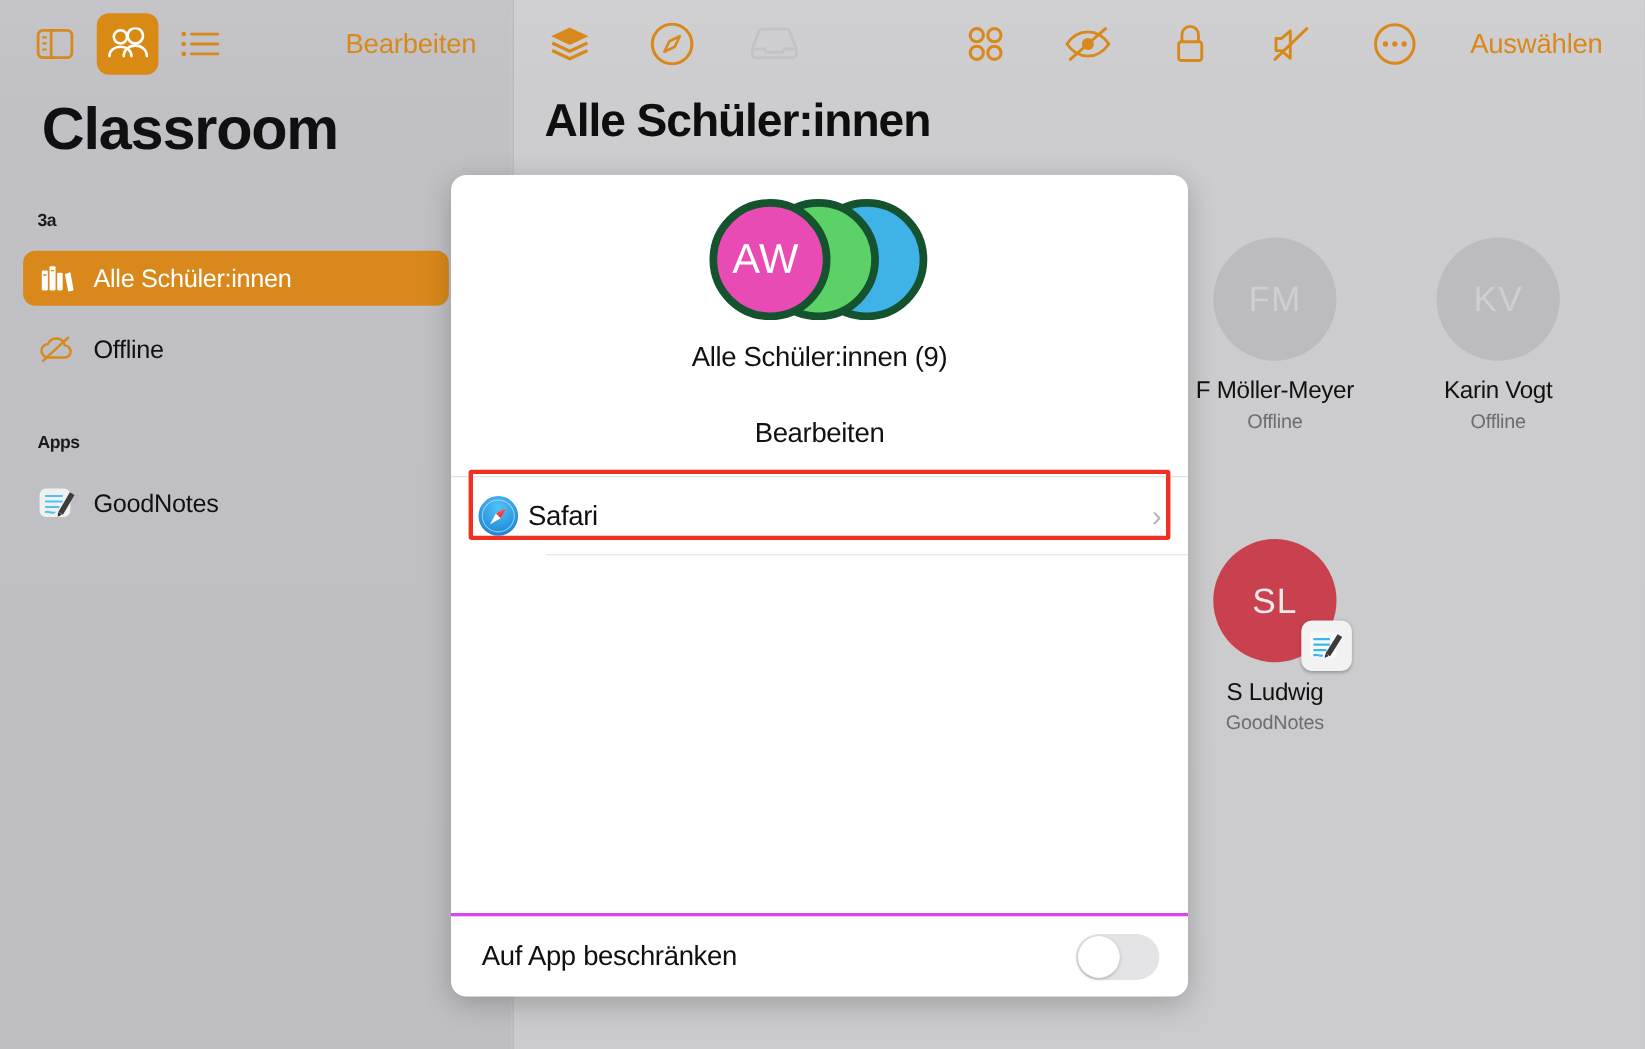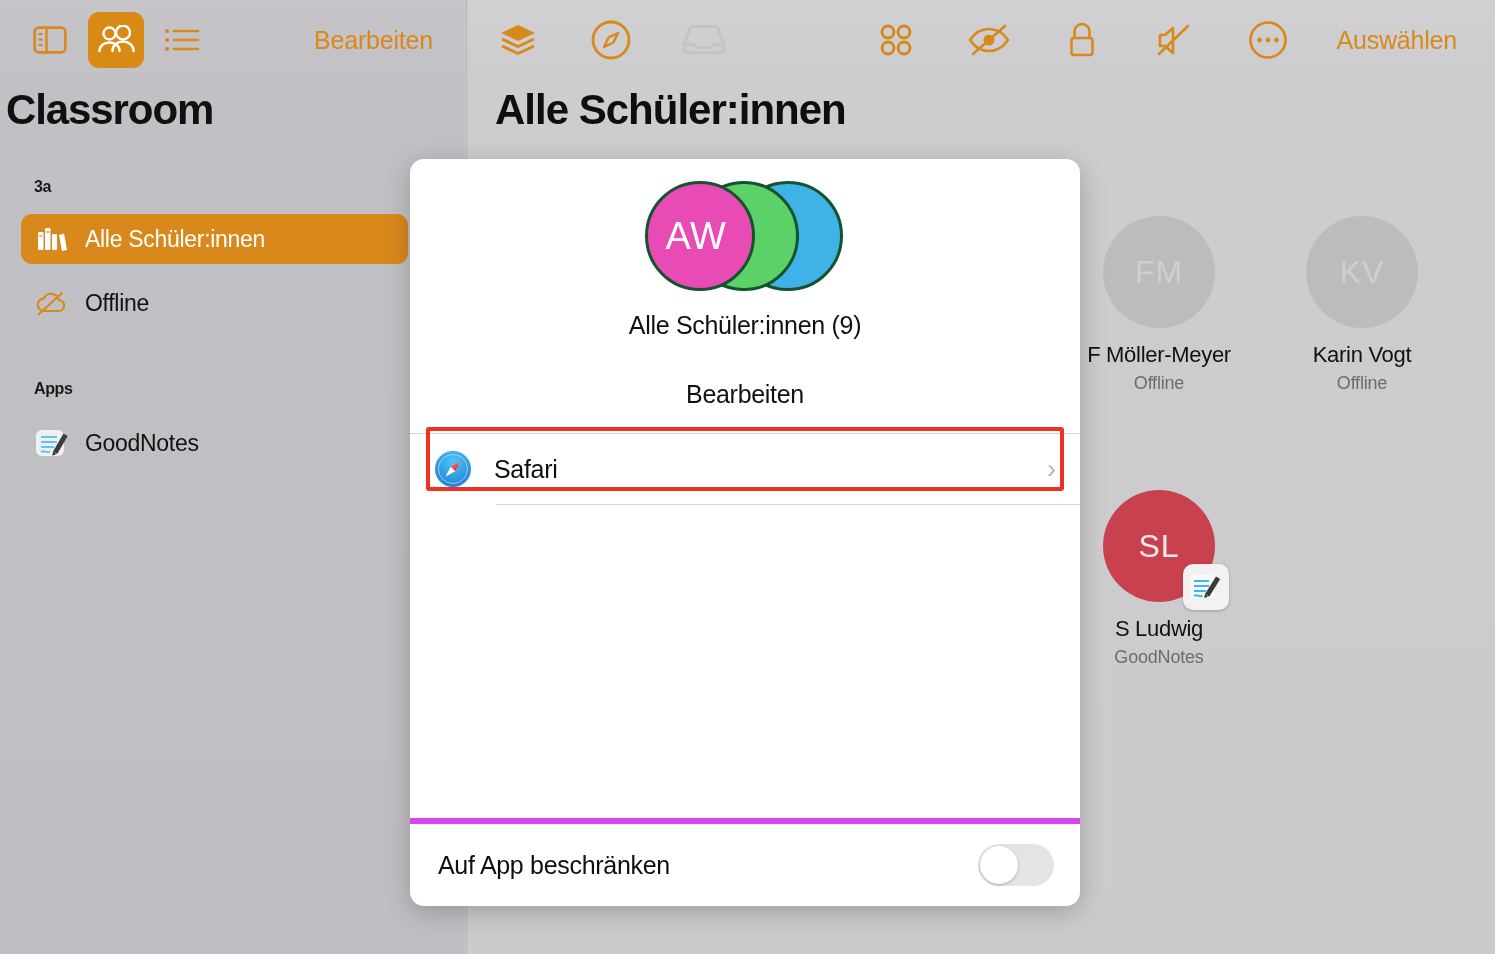--- a/index.html
+++ b/index.html
@@ -36,25 +36,25 @@
   .tb-spacer { flex: 1; }
   .tb-text {
     color: #d9891b;
     font-size: 25px;
     letter-spacing: -0.2px;
     padding-right: 10px;
     cursor: pointer;
     white-space: nowrap;
   }
   #sidebar-title {
-    font-size: 42px;
+    font-size: 54px;
     font-weight: bold;
     color: #101010;
     letter-spacing: -1.1px;
-    padding: 6px 0 0 6px;
+    padding: 6px 0 0 38px;
   }
   .section-head {
     font-size: 16px;
     font-weight: bold;
     color: #1a1a1a;
     letter-spacing: -0.4px;
     padding-left: 34px;
   }
   #grp-3a { margin-top: 44px; }
   #grp-apps { margin-top: 52px; }
@@ -169,21 +169,21 @@
     width: 200px; height: 110px;
   }
   .cl-circle {
     position: absolute; top: 0;
     width: 110px; height: 110px;
     border-radius: 50%;
     display: flex; align-items: center; justify-content: center;
     color: #ffffff;
     font-size: 38px;
     letter-spacing: 0.5px;
-    border: 3px solid #14532d;
+    border: 7px solid #14532d;
   }
   #cl-blue  { left: 88px; z-index: 1; }
   #cl-green { left: 44px; z-index: 2; }
   #cl-pink  { left: 0px;  z-index: 3; }
   .cl-label { position: relative; left: -4px; }
   #pop-group-name {
     margin-top: 20px;
     font-size: 25px;
     color: #111;
     letter-spacing: -0.3px;
@@ -194,34 +194,34 @@
     font-size: 25px;
     color: #111;
     letter-spacing: -0.3px;
   }
   .hr-full { height: 1px; background: #d4d4d6; width: 100%; }
   .hr-inset { height: 1px; background: #d9d9db; margin-left: 86px; }
   .pop-row {
     height: 70px;
     display: flex; align-items: center;
     padding: 0 24px 0 24px;
-    gap: 22px;
+    gap: 8px;
     cursor: pointer;
     background: #ffffff;
     justify-content: space-between;
   }
   .pop-row .row-label {
     font-size: 25px; color: #0f0f0f; letter-spacing: -0.3px;
     flex: 1;
   }
   .chev { color: #b5b5b8; font-size: 27px; line-height: 1; }
   #pop-body { flex: 1; background: #ffffff; }
   #pop-footer {
-    border-top: 6px solid #d946ef;
-    height: 88px;
+    border-top: 3px solid #d946ef;
+    height: 76px;
     display: flex; align-items: center;
     padding: 0 26px 0 28px;
   }
   #pop-footer .f-label {
     flex: 1; font-size: 25px; color: #0f0f0f; letter-spacing: -0.3px;
   }
   .switch {
     width: 76px; height: 42px;
     border-radius: 21px;
     background: #e4e4e6;

